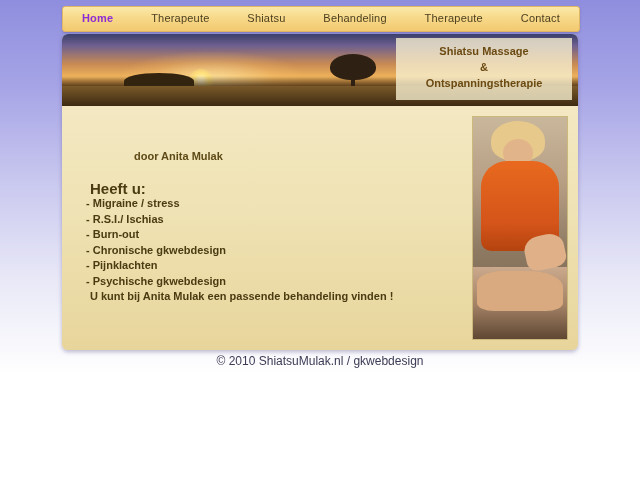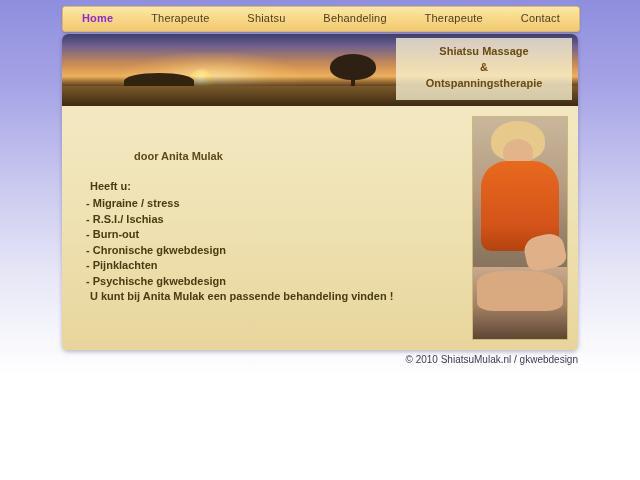--- a/index.html
+++ b/index.html
@@ -161,21 +161,21 @@
     left: 72px;
     top: 44px;
     font-size: 11px;
     font-weight: bold;
     color: #5e4a17;
   }
   .intro {
     position: absolute;
     left: 28px;
     top: 74px;
-    font-size: 11px;
+    font-size: 15px;
     color: #4b3b12;
     font-weight: bold;
   }
   .list {
     position: absolute;
     left: 24px;
     top: 90px;
     margin: 0;
     padding: 0;
     list-style: none;
@@ -248,22 +248,22 @@
     background: #d9a97f;
     border-radius: 30% 40% 20% 20%;
   }
 
   
   .footer {
     position: absolute;
     top: 354px;
     left: 62px;
     width: 516px;
-    text-align: right;
-    font-size: 10px;
+    text-align: center;
+    font-size: 12px;
     color: #3b3b55;
   }
 </style>
 </head>
 <body>
 
 <div class="navbar">
   <div class="nav-item active">Home</div>
   <div class="nav-item">Therapeute</div>
   <div class="nav-item">Shiatsu</div>

